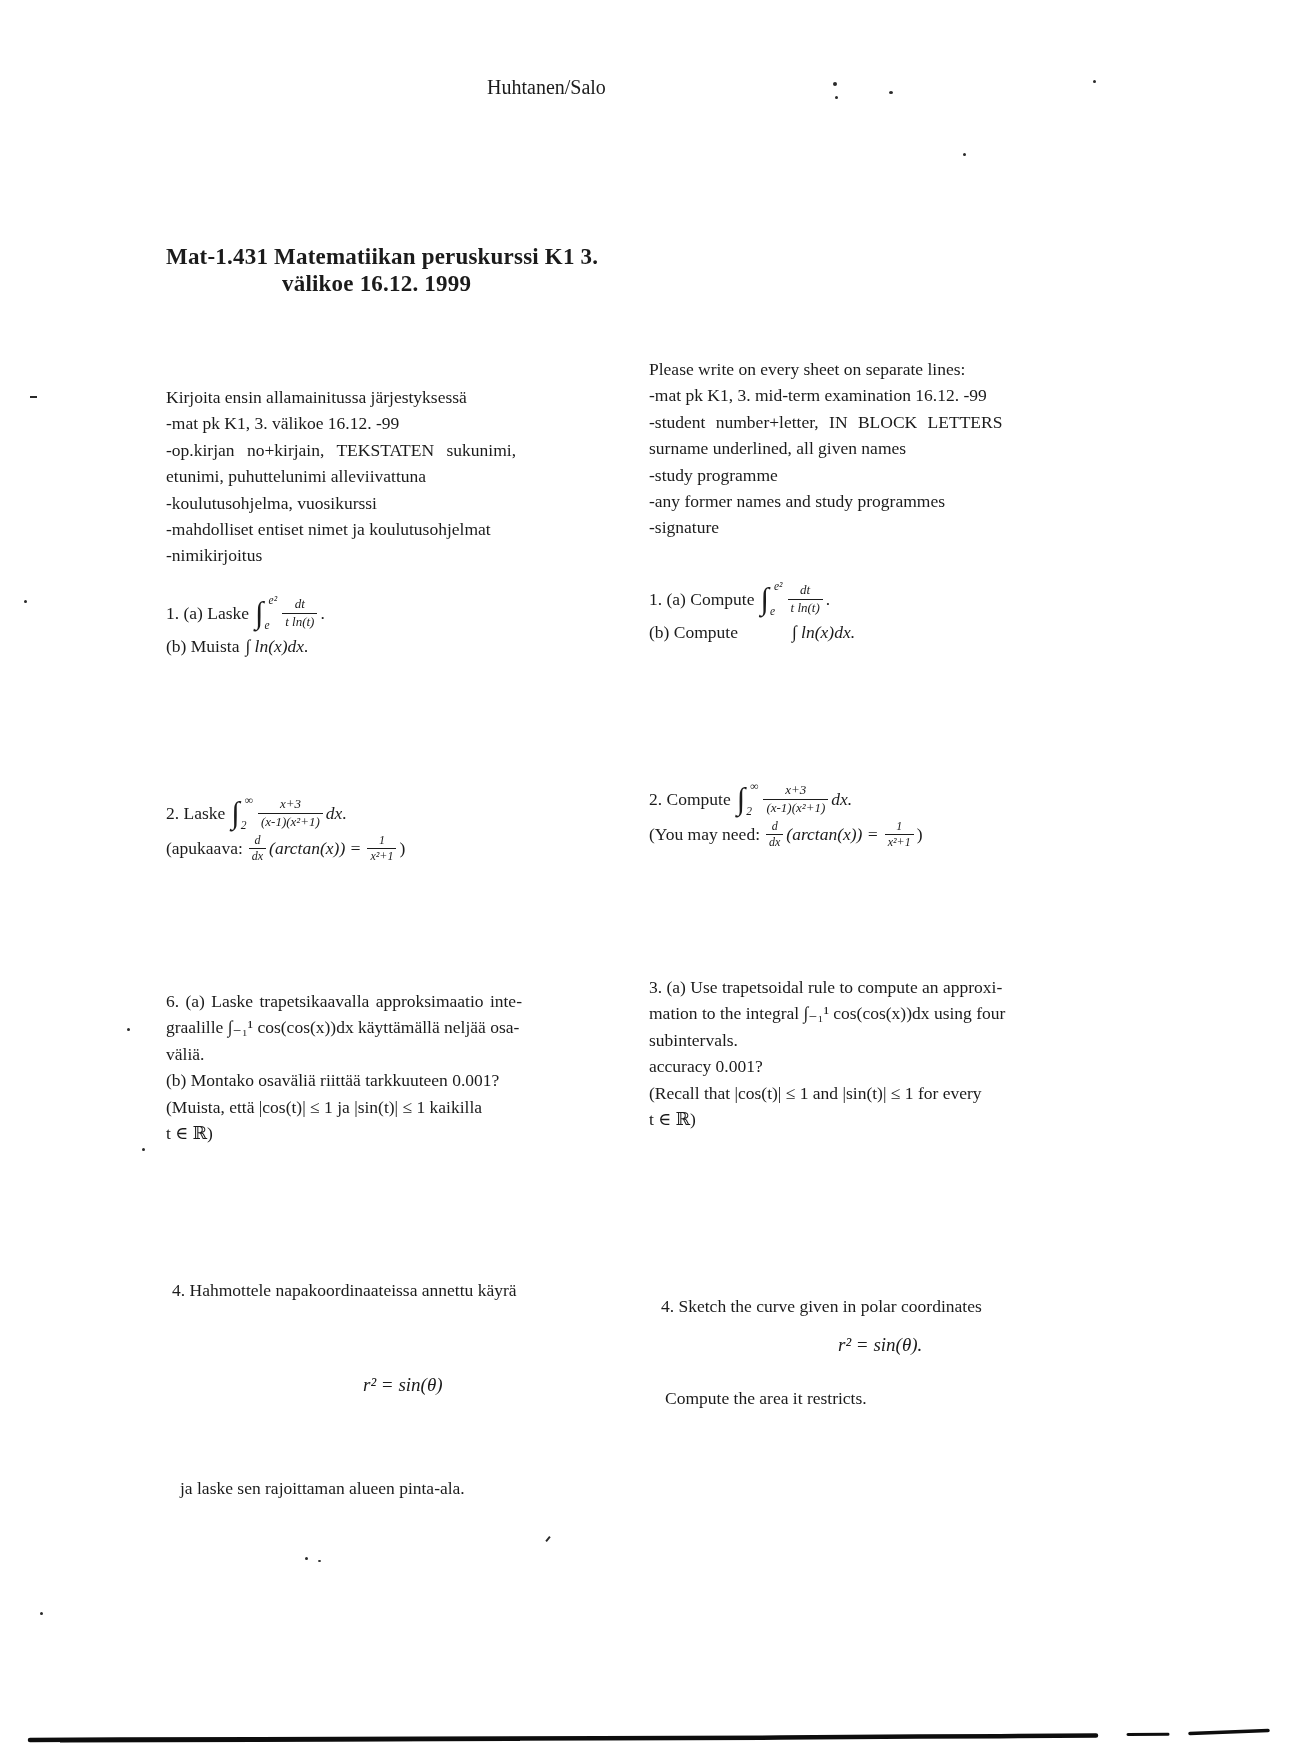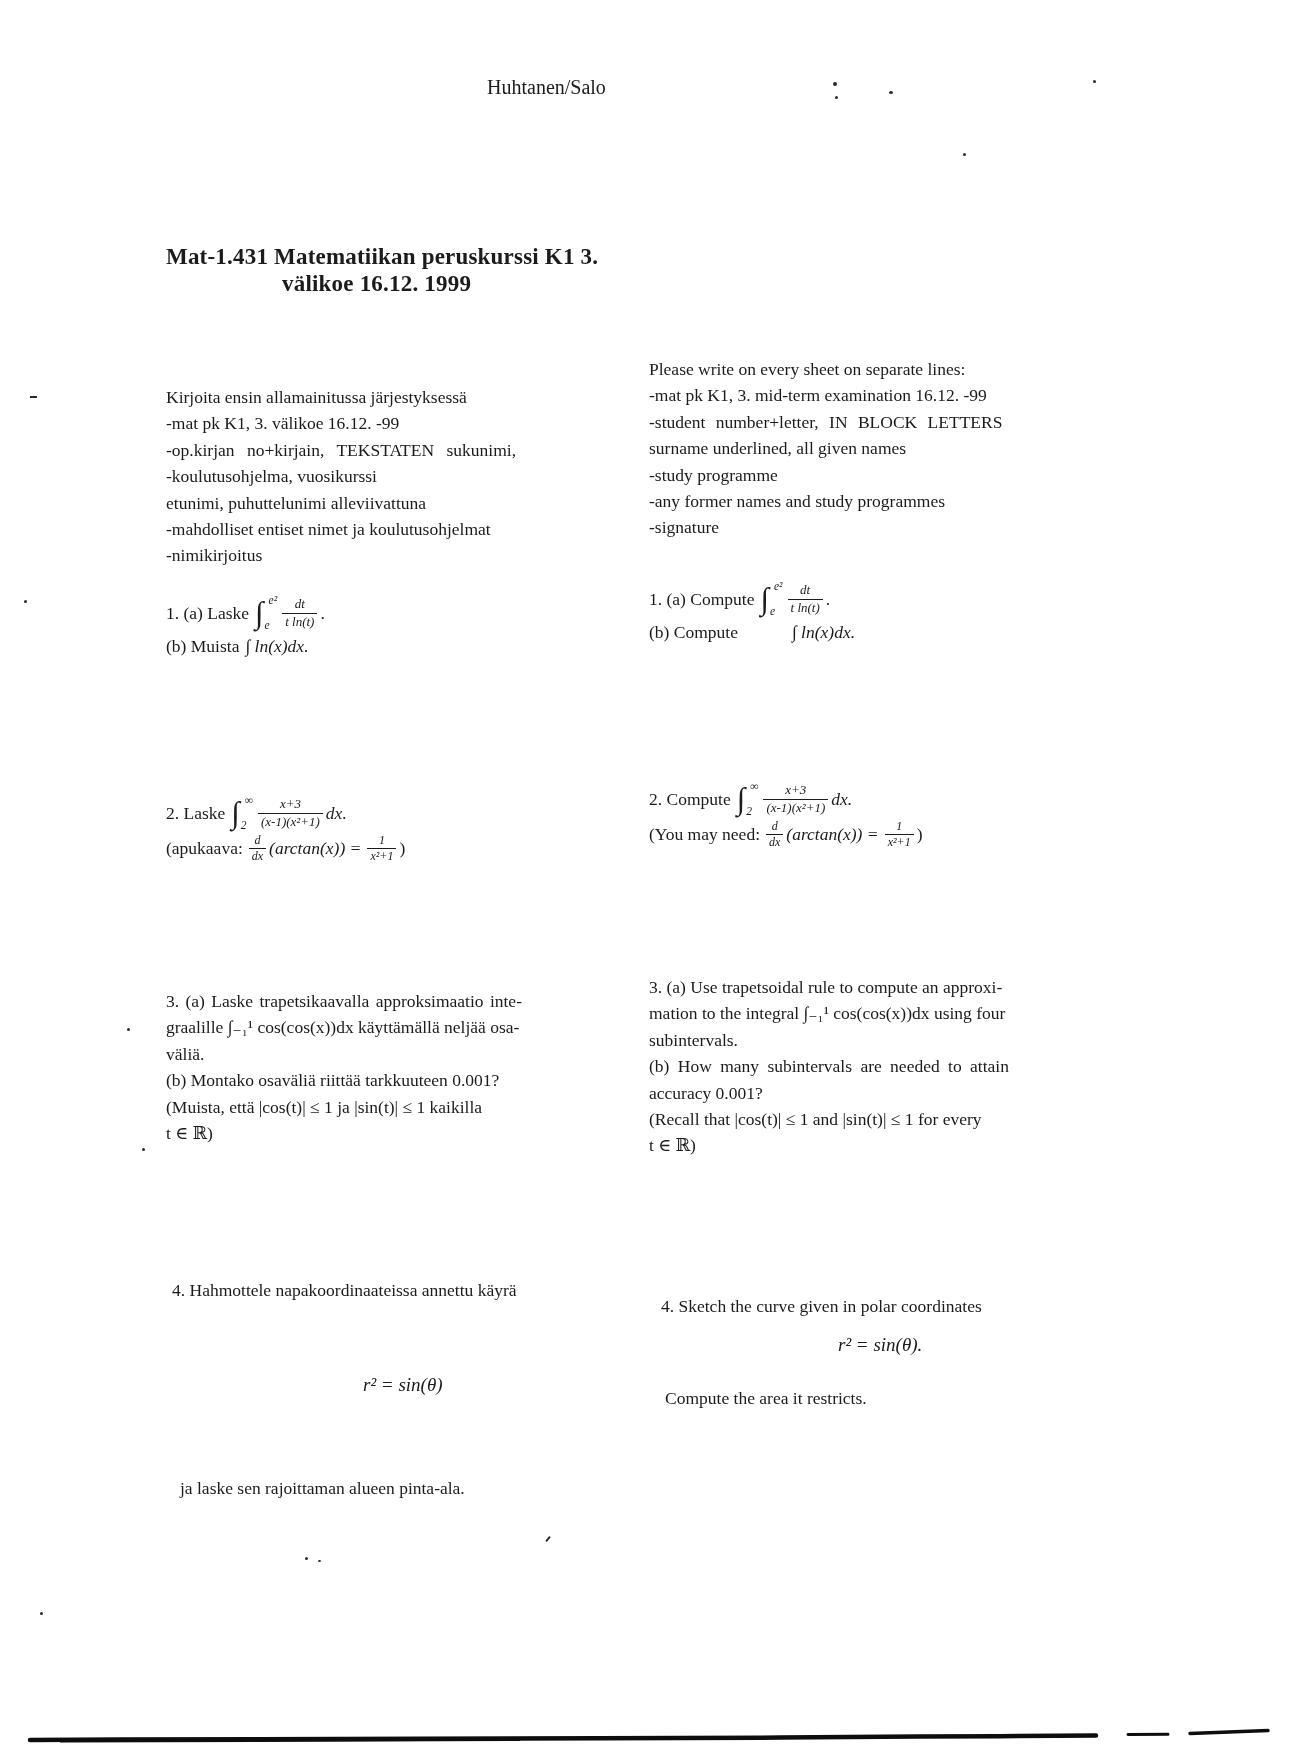--- a/index.html
+++ b/index.html
@@ -47,22 +47,22 @@
 
   <div class="abs title" style="left:166px; top:243px;">
     <div>Mat-1.431 Matematiikan peruskurssi K1 3.</div>
     <div class="l2">välikoe 16.12. 1999</div>
   </div>
 
   <div class="abs para" style="left:166px; top:384px;">
     <div class="ln">Kirjoita ensin allamainitussa järjestyksessä</div>
     <div class="ln">-mat pk K1, 3. välikoe 16.12. -99</div>
     <div class="ln ws8">-op.kirjan no+kirjain, TEKSTATEN sukunimi,</div>
+    <div class="ln">etunimi, puhuttelunimi alleviivattuna</div>
     <div class="ln">-koulutusohjelma, vuosikurssi</div>
-    <div class="ln">etunimi, puhuttelunimi alleviivattuna</div>
     <div class="ln">-mahdolliset entiset nimet ja koulutusohjelmat</div>
     <div class="ln">-nimikirjoitus</div>
   </div>
 
   <div class="abs para" style="left:649px; top:356px;">
     <div class="ln">Please write on every sheet on separate lines:</div>
     <div class="ln">-mat pk K1, 3. mid-term examination 16.12. -99</div>
     <div class="ln ws6">-student number+letter, IN BLOCK LETTERS</div>
     <div class="ln">surname underlined, all given names</div>
     <div class="ln">-study programme</div>
@@ -170,33 +170,32 @@
       <span class="mr3 mi">(arctan(x)) =</span>
       <span class="frac frac-sm">
         <span class="num">1</span>
         <span class="den">x²+1</span>
       </span>
       <span>)</span>
     </div>
   </div>
 
   <div class="abs para" style="left:166px; top:988px;">
-    <div class="ln ws2">3. (a) Laske trapetsikaavalla approksimaatio inte-</div>
+    <div class="ln ws2">6. (a) Laske trapetsikaavalla approksimaatio inte-</div>
     <div class="ln">graalille ∫₋₁¹ cos(cos(x))dx käyttämällä neljää osa-</div>
     <div class="ln">väliä.</div>
     <div class="ln">(b) Montako osaväliä riittää tarkkuuteen 0.001?</div>
     <div class="ln">(Muista, että |cos(t)| ≤ 1 ja |sin(t)| ≤ 1 kaikilla</div>
     <div class="ln">t ∈ ℝ)</div>
   </div>
 
   <div class="abs para" style="left:649px; top:974px;">
     <div class="ln">3. (a) Use trapetsoidal rule to compute an approxi-</div>
     <div class="ln">mation to the integral ∫₋₁¹ cos(cos(x))dx using four</div>
     <div class="ln">subintervals.</div>
-    <div class="ln ws4">(b) How many subintervals are needed to attain</div>
     <div class="ln">accuracy 0.001?</div>
     <div class="ln">(Recall that |cos(t)| ≤ 1 and |sin(t)| ≤ 1 for every</div>
     <div class="ln">t ∈ ℝ)</div>
   </div>
 
   <div class="abs para" style="left:172px; top:1280px;">4. Hahmottele napakoordinaateissa annettu käyrä</div>
   <div class="abs formula-display" style="left:363px; top:1374px;">r² = sin(θ)</div>
   <div class="abs para" style="left:180px; top:1478px;">ja laske sen rajoittaman alueen pinta-ala.</div>
 
   <div class="abs para" style="left:661px; top:1296px;">4. Sketch the curve given in polar coordinates</div>

